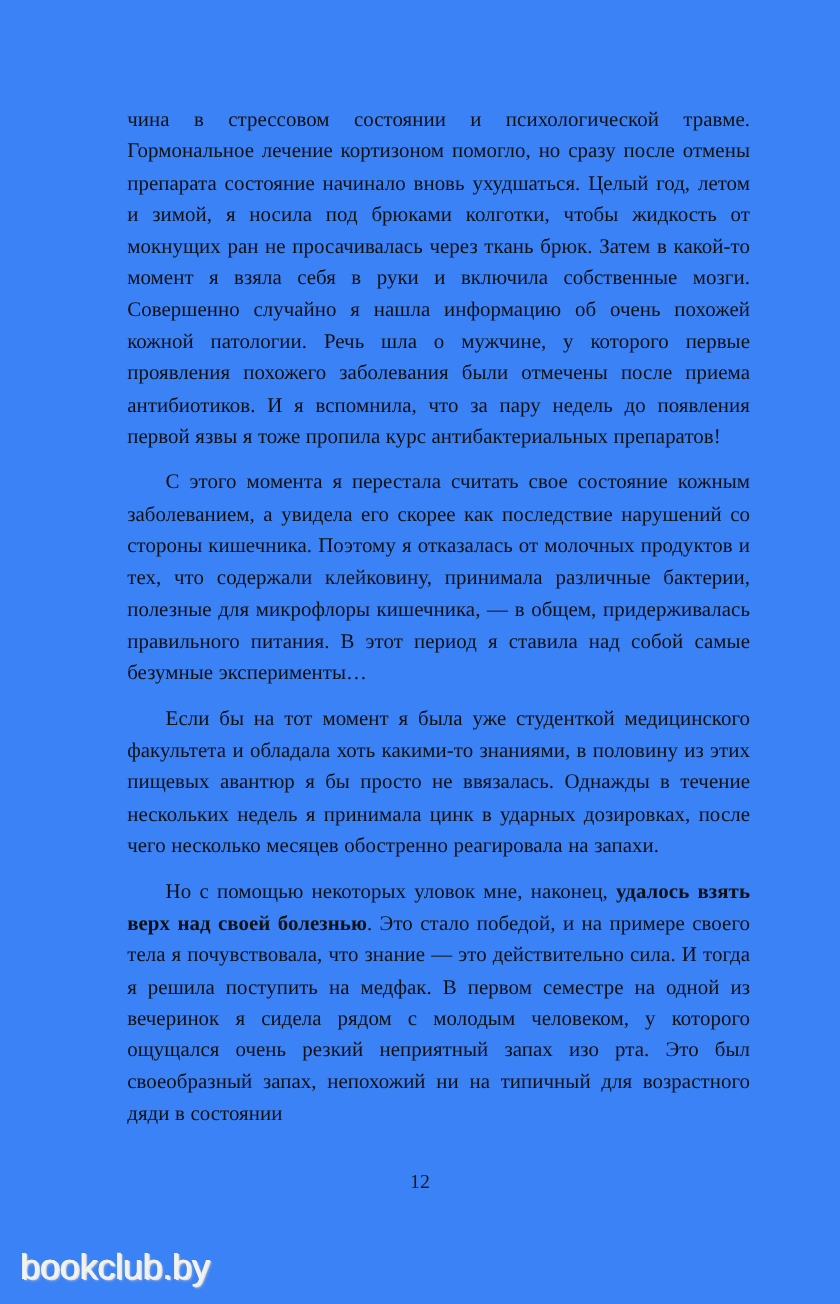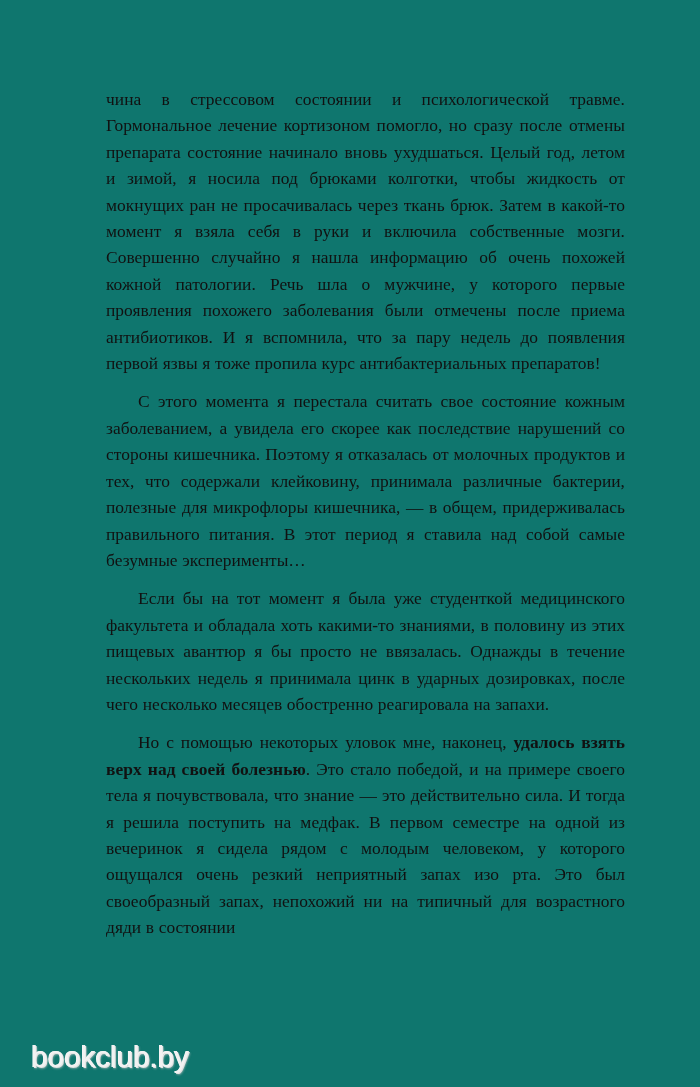--- a/index.html
+++ b/index.html
@@ -14,21 +14,21 @@
     position: relative;
     overflow: hidden;
     font-family: "Liberation Serif", "DejaVu Serif", serif;
     color: #111111;
     -webkit-font-smoothing: antialiased;
   }
 
   .page {
     position: absolute;
     inset: 0;
-    background: #0f766e;
+    background: #3b82f6;
   }
 
   .text-column {
     position: absolute;
     left: 106px;
     top: 86px;
     width: 519px;
   }
 
   .para {
@@ -66,21 +66,21 @@
     width: 700px;
     text-align: center;
     font-size: 16.5px;
     line-height: 20px;
     color: #1a1a1a;
     font-family: "Liberation Serif", "DejaVu Serif", serif;
   }
 
   .watermark {
     position: absolute;
-    left: 31px;
+    left: 17px;
     top: 1040px;
     font-family: "Liberation Sans", "DejaVu Sans", sans-serif;
     font-size: 30px;
     line-height: 34px;
     font-weight: 400;
     color: #f2f2f2;
     text-shadow:
       1px 1px 0 #e2e2e2,
       -0.5px -0.5px 0 #fbfbfb,
       1.5px 1.5px 2px rgba(200,200,200,0.55);
@@ -101,16 +101,17 @@
     <p class="para indent">С этого момента я перестала считать свое состояние кожным заболеванием, а увидела его скорее как последствие нарушений со стороны кишечника. Поэтому я отказалась от молочных продуктов и тех, что содержали клейковину, принимала различные бактерии, полезные для микрофлоры кишечника, — в общем, придерживалась правильного питания. В этот период я ставила над собой самые безумные эксперименты…</p>
 
     <p class="para indent">Если бы на тот момент я была уже студенткой медицинского факультета и обладала хоть какими-то знаниями, в половину из этих пищевых авантюр я бы просто не ввязалась. Однажды в течение нескольких недель я принимала цинк в ударных дозировках, после чего несколько месяцев обостренно реагировала на запахи.</p>
 
     <p class="para indent">
       <span>Но с помощью некоторых уловок мне, наконец, </span><span class="emph-bold">удалось взять верх над своей болезнью</span><span>. Это стало победой, и на примере своего тела я почувствовала, что знание — это действительно сила. И тогда я решила поступить на медфак. В первом семестре на одной из вечеринок я сидела рядом с молодым человеком, у которого ощущался очень резкий неприятный запах изо рта. Это был своеобразный запах, непохожий ни на типичный для возрастного дяди в состоянии</span>
     </p>
 
   </div>
 
+  <div class="page-number">12</div>
 
   <div class="watermark">bookclub.by</div>
 
 </div>
 
 </body></html>

